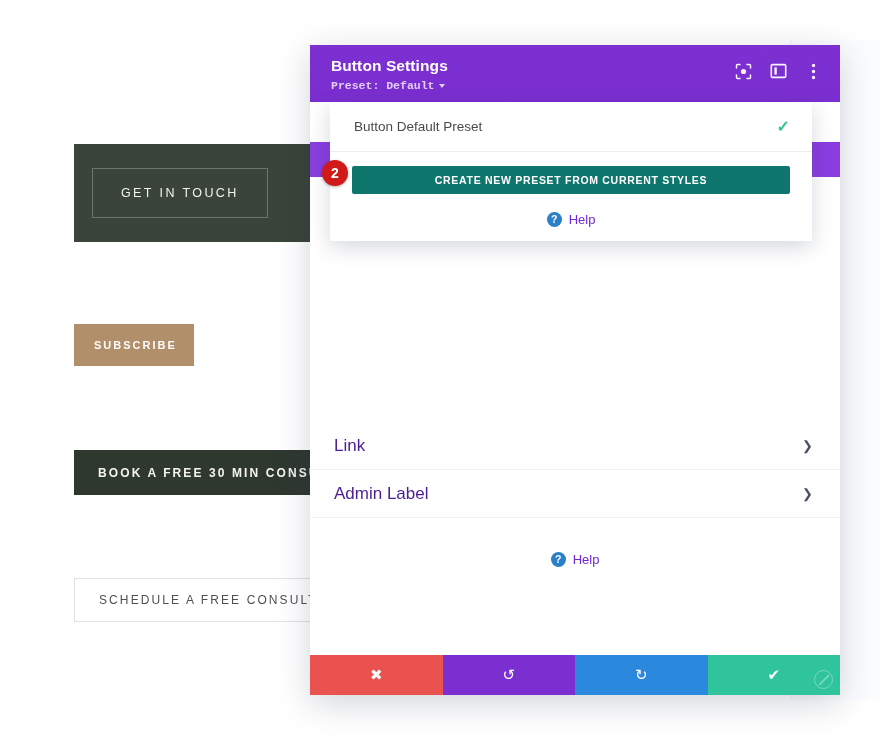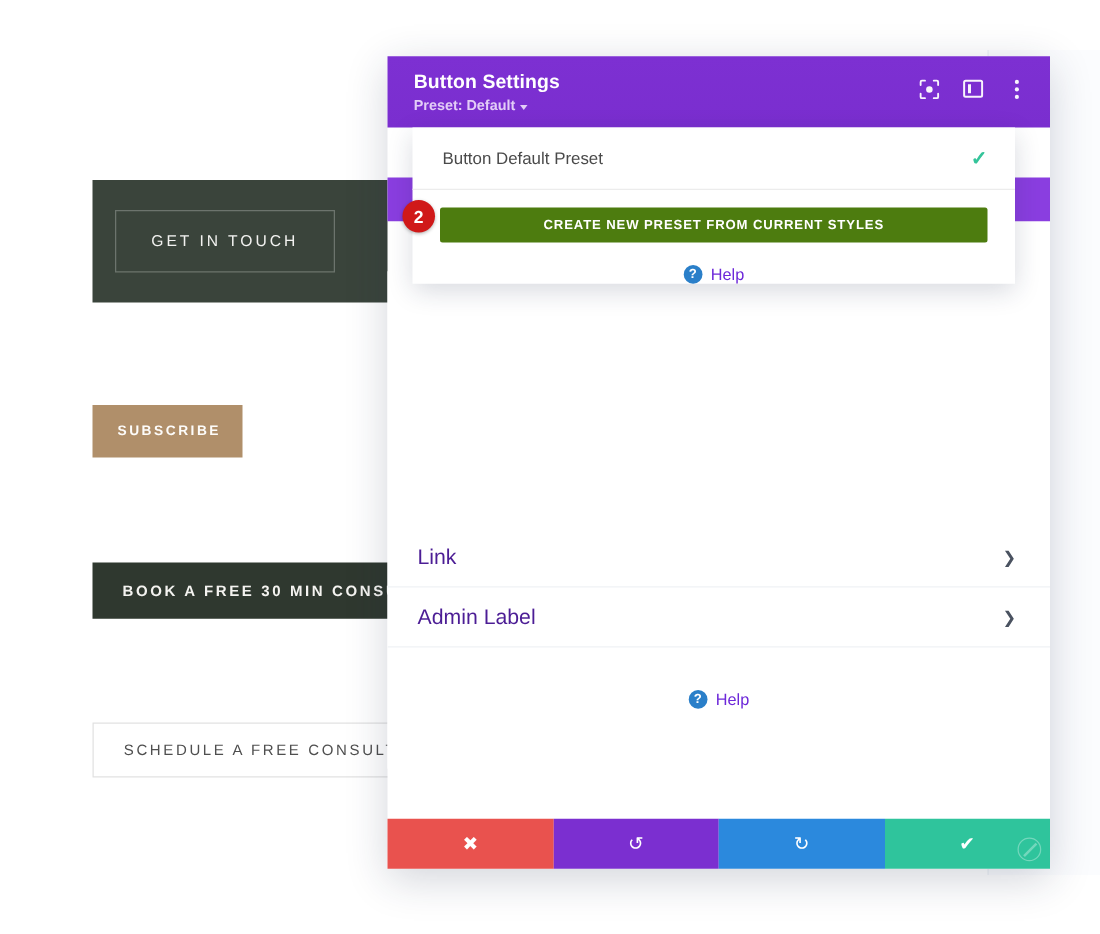--- a/index.html
+++ b/index.html
@@ -166,20 +166,21 @@
   }
   #preset-line {
     margin-top: 4px;
     color: #e3cdf7;
     font-size: 11.5px;
     font-weight: bold;
     display: flex;
     align-items: center;
     gap: 4px;
     cursor: pointer;
+    font-family: Liberation Mono, monospace;
   }
   #preset-caret {
     border-left: 3.5px solid transparent;
     border-right: 3.5px solid transparent;
     border-top: 4px solid #e3cdf7;
     display: inline-block;
     margin-top: 1px;
   }
   #header-icons {
     display: flex; align-items: center; gap: 17px;
@@ -200,20 +201,21 @@
   }
 
   
   #preset-dropdown {
     position: absolute;
     left: 20px; top: 57px;
     width: 482px;
     background: #ffffff;
     box-shadow: 0 6px 20px rgba(30,40,70,.18);
     z-index: 40;
+    padding-bottom: 14px;
   }
   #preset-row {
     height: 50px;
     display: flex;
     align-items: center;
     justify-content: space-between;
     padding: 0 22px 0 24px;
     border-bottom: 1px solid #ececec;
     cursor: pointer;
   }
@@ -421,21 +423,21 @@
     </div>
   </div>
 
   <div id="tab-band"></div>
 
   <div id="preset-dropdown">
     <div id="preset-row">
       <span id="preset-row-label">Button Default Preset</span>
       <span id="preset-check" style="color: rgb(52, 196, 154);">✓</span>
     </div>
-    <button class="dd-action" style="background: #4d7c0f;">CREATE NEW PRESET FROM CURRENT STYLES</button>
+    <button class="dd-action" style="background: #0f766e;">CREATE NEW PRESET FROM CURRENT STYLES</button>
     <div id="dd-help-row">
       <span class="help-ico">?</span>
       <span class="help-text">Help</span>
     </div>
   </div>
 
   <div id="badge-2" style="background: rgb(208, 25, 25);">2</div>
 
   <div id="modal-body">
     <div style="height:205px;"></div>

